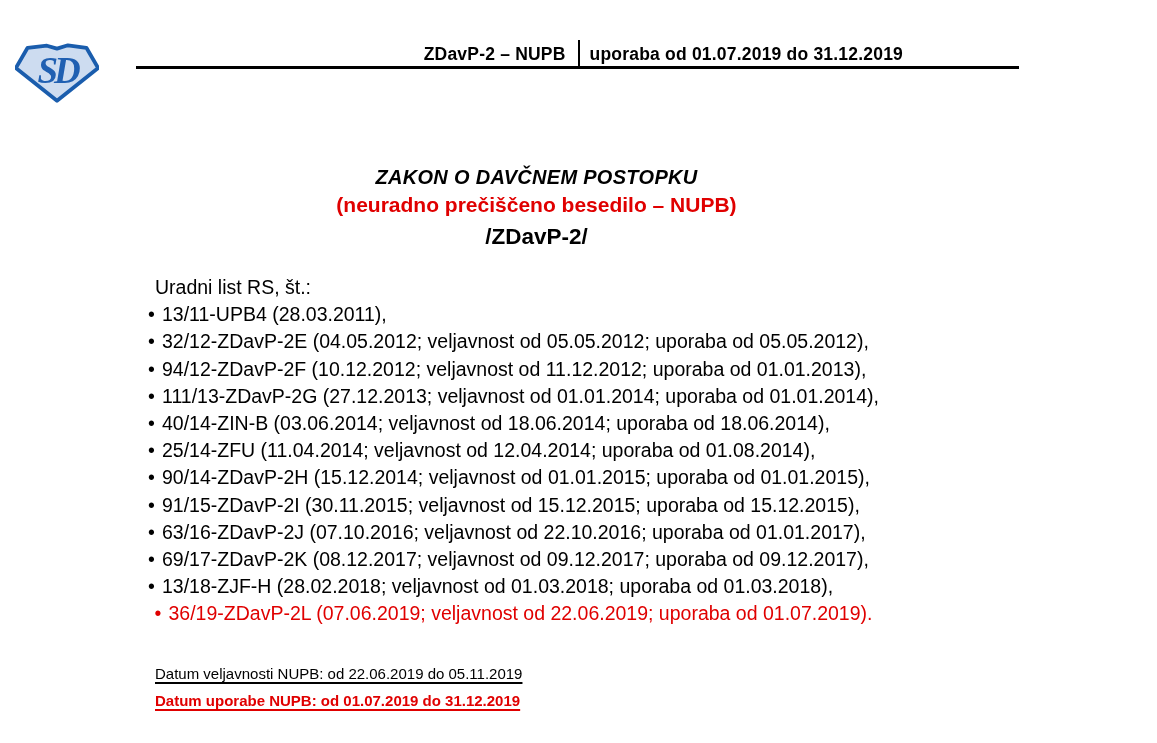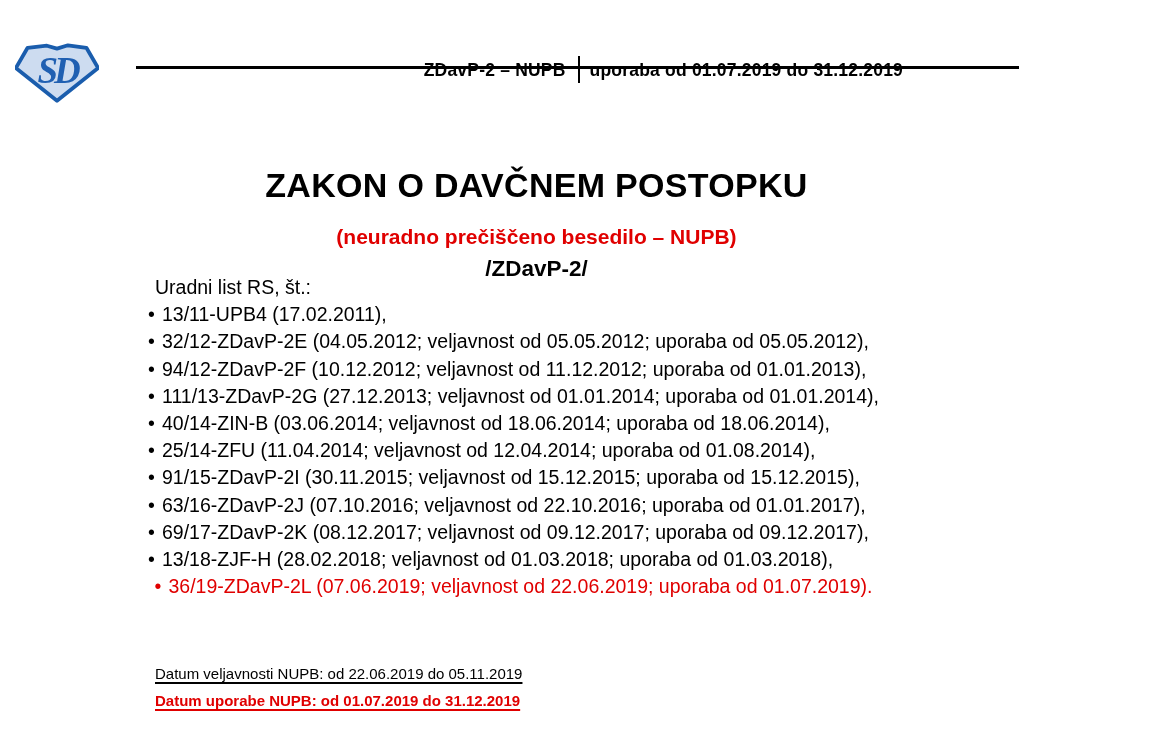--- a/index.html
+++ b/index.html
@@ -6,33 +6,33 @@
   .page {
     position:relative; width:1055px; height:743px; background:#ffffff;
     font-family:"Liberation Sans", sans-serif; color:#000; overflow:hidden;
   }
 
   
   .logo { position:absolute; left:15px; top:42px; width:84px; height:62px; }
   .header-rule { position:absolute; left:136px; top:66px; width:883px; height:3px; background:#000; }
   .header-text {
     position:absolute; top:40px; right:152px; white-space:nowrap;
-    font-size:17.5px; font-weight:700; letter-spacing:0.2px;margin-top:16px;
+    font-size:17.5px; font-weight:700; letter-spacing:0.2px;
   }
   .header-sep {
     display:inline-block; width:2px; height:27px; background:#000;
     margin:0 10px 0 12px; vertical-align:-7px;
   }
 
   
   .title-block {
     position:absolute; top:166px; left:0; width:100%;
     text-align:center; padding-left:18px; box-sizing:border-box;
   }
-  .doc-title   { font-size:34px; font-weight:700; letter-spacing:0.3px; margin:0 0 20px 0; }
+  .doc-title   { font-size:20px; font-weight:700; letter-spacing:0.3px; margin:0 0 4px 0;font-style:italic; }
   .doc-subtitle{ font-size:21px;  font-weight:700; color:#e00000; margin:0 0 7px 0; }
   .doc-short   { font-size:22.5px; font-weight:700; margin:0; }
 
   
   .list { position:absolute; left:148px; top:274px; font-size:19.5px; line-height:27.2px; }
   .list-intro { padding-left:7px; }
   .item { display:flex; align-items:baseline; white-space:nowrap; }
   .item::before { content:"\2022"; display:inline-block; width:14px; flex:0 0 14px; }
   .item.red { color:#e00000;justify-content:center; }
 
@@ -65,36 +65,39 @@
 
   <div class="title-block">
     <div class="doc-title">ZAKON O DAVČNEM POSTOPKU</div>
     <div class="doc-subtitle">(neuradno prečiščeno besedilo – NUPB)</div>
     <div class="doc-short">/ZDavP-2/</div>
   </div>
 
   <div class="list">
     <div class="list-intro">Uradni list RS, št.:</div>
     <div class="item">
-        <span>13/11-UPB4 (17.02.2011),</span>
+        <span>13/11-UPB4 (28.03.2011),</span>
       </div>
     <div class="item">
         <span>32/12-ZDavP-2E (04.05.2012; veljavnost od 05.05.2012; uporaba od 05.05.2012),</span>
       </div>
     <div class="item">
         <span>94/12-ZDavP-2F (10.12.2012; veljavnost od 11.12.2012; uporaba od 01.01.2013),</span>
       </div>
     <div class="item">
         <span>111/13-ZDavP-2G (27.12.2013; veljavnost od 01.01.2014; uporaba od 01.01.2014),</span>
       </div>
     <div class="item">
         <span>40/14-ZIN-B (03.06.2014; veljavnost od 18.06.2014; uporaba od 18.06.2014),</span>
       </div>
     <div class="item">
         <span>25/14-ZFU (11.04.2014; veljavnost od 12.04.2014; uporaba od 01.08.2014),</span>
+      </div>
+    <div class="item">
+        <span>90/14-ZDavP-2H (15.12.2014; veljavnost od 01.01.2015; uporaba od 01.01.2015),</span>
       </div>
     <div class="item">
         <span>91/15-ZDavP-2I (30.11.2015; veljavnost od 15.12.2015; uporaba od 15.12.2015),</span>
       </div>
     <div class="item">
         <span>63/16-ZDavP-2J (07.10.2016; veljavnost od 22.10.2016; uporaba od 01.01.2017),</span>
       </div>
     <div class="item">
         <span>69/17-ZDavP-2K (08.12.2017; veljavnost od 09.12.2017; uporaba od 09.12.2017),</span>
       </div>

